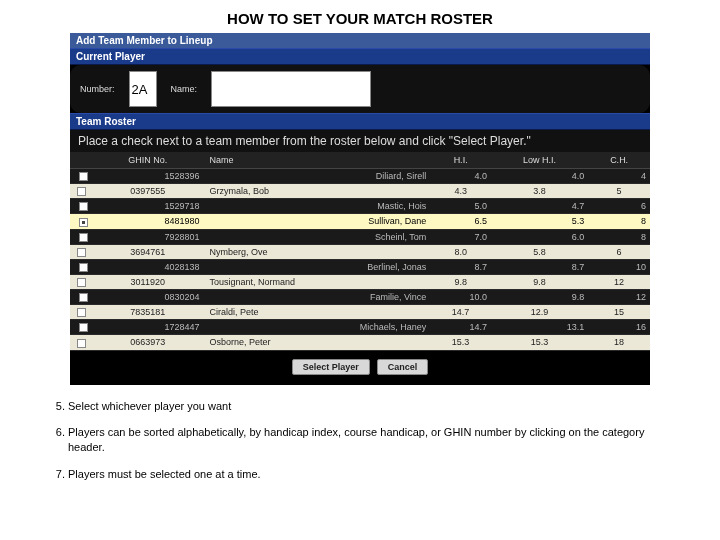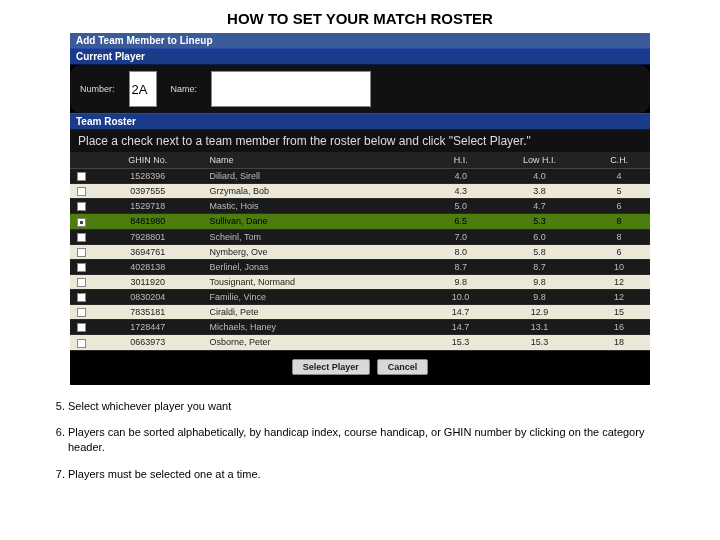--- a/index.html
+++ b/index.html
@@ -82,22 +82,22 @@
     cursor: pointer;
   }
   .roster-table th.name-col { text-align: left; padding-left: 6px; }
   .roster-table td {
     padding: 2px 4px;
     text-align: center;
     border-bottom: 1px solid #2a2a2a;
   }
   .roster-table td.name-col { text-align: left; padding-left: 6px; }
   .roster-table tr.light td { background: #ece8d8; color: #222; }
-  .roster-table tr.dark td  { background: #1a1a1a; color: #bbb; }
-  .roster-table tr.sel  td  { background: #4d7c0f; color: #000; }
+  .roster-table tr.dark td  { background: #1a1a1a; color: #bbb; text-align: right; }
+  .roster-table tr.sel  td  { background: #fef9c3; color: #000; text-align: right; }
   .radio-cell {
     width: 22px;
   }
   .radio-dot {
     display: inline-block;
     width: 9px; height: 9px;
     border: 1px solid #888;
     background: #fff;
     vertical-align: middle;
   }

